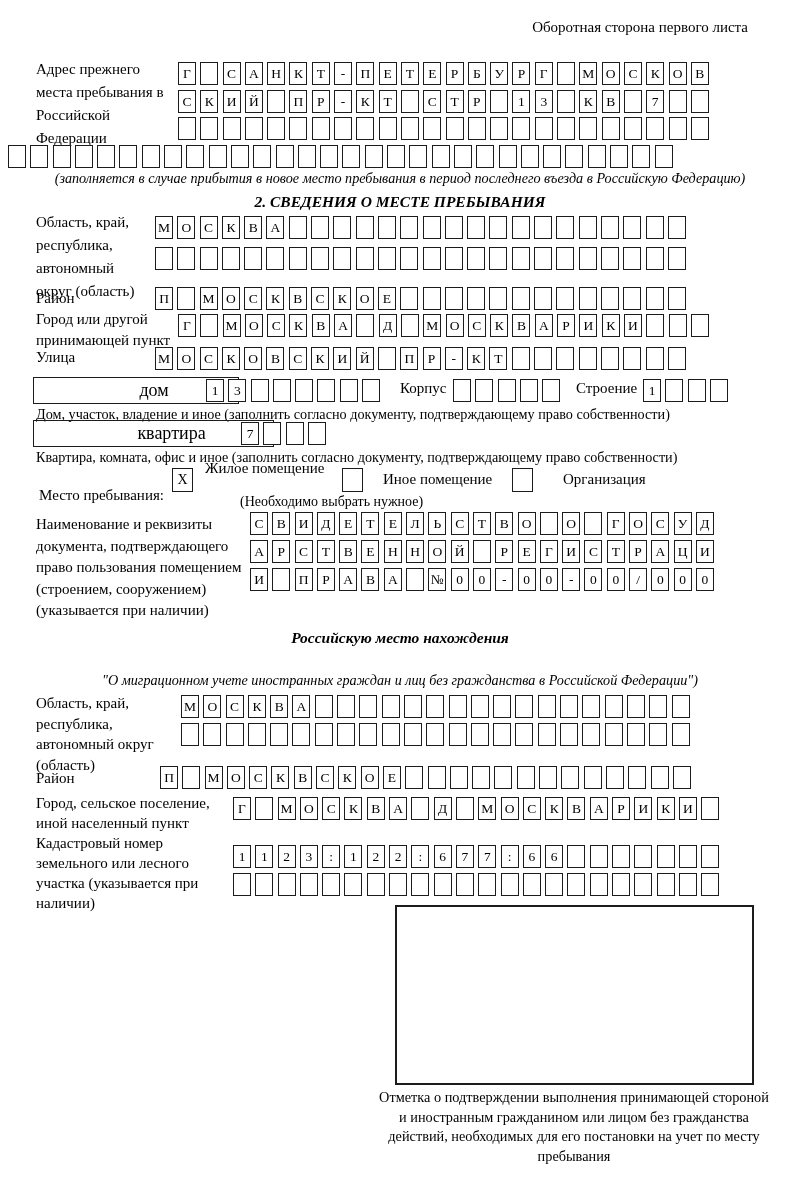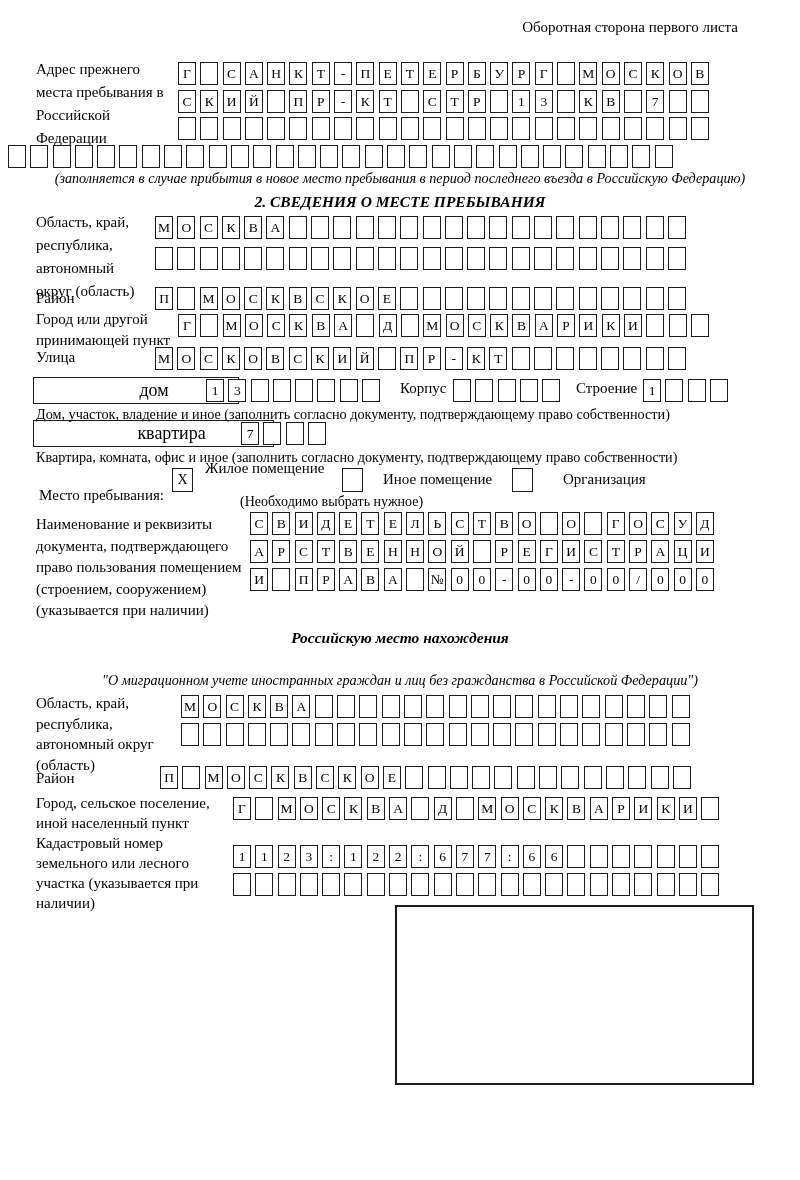--- a/index.html
+++ b/index.html
@@ -36,21 +36,21 @@
     position:absolute;left:395px;top:905px;width:355px;height:176px;
     border:2px solid #1c1c1c;background:#fff;
   }
   .caption{font-size:14.3px;line-height:19.5px;text-align:center;}
 </style>
 </head>
 <body>
 
 <div class="page">
 
-  <div class="abs lbl" style="top:16px;right:62px;margin-left:48px;">Оборотная сторона первого листа</div>
+  <div class="abs lbl" style="top:16px;right:52px;margin-left:48px;">Оборотная сторона первого листа</div>
 
   <div class="abs lbl" style="left:36px;top:58px;width:135px;">Адрес прежнего места пребывания в Российской Федерации</div>
   <div class="cells" style="left:178px;top:62px;">
       <span class="cell">Г</span>
       <span class="cell"></span>
       <span class="cell">С</span>
       <span class="cell">А</span>
       <span class="cell">Н</span>
       <span class="cell">К</span>
       <span class="cell">Т</span>
@@ -568,14 +568,15 @@
       <span class="cell"></span>
       <span class="cell"></span>
       <span class="cell"></span>
       <span class="cell"></span>
       <span class="cell"></span>
       <span class="cell"></span>
       <span class="cell"></span>
     </div>
 
   <div class="stamp-box"></div>
+  <div class="abs caption" style="left:378px;top:1088px;width:392px;">Отметка о подтверждении выполнения принимающей стороной и иностранным гражданином или лицом без гражданства действий, необходимых для его постановки на учет по месту пребывания</div>
 
 </div>
 
 </body></html>

